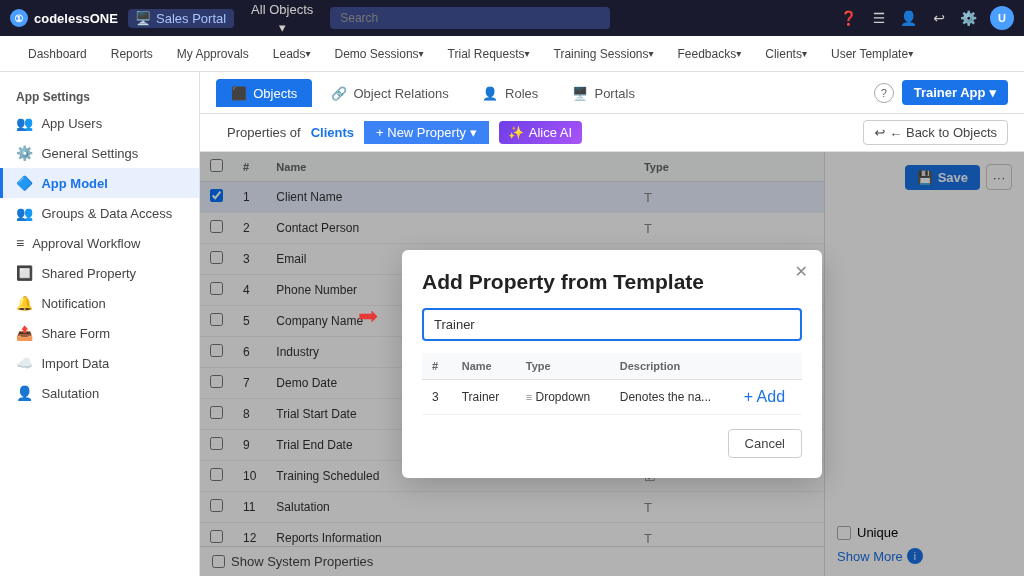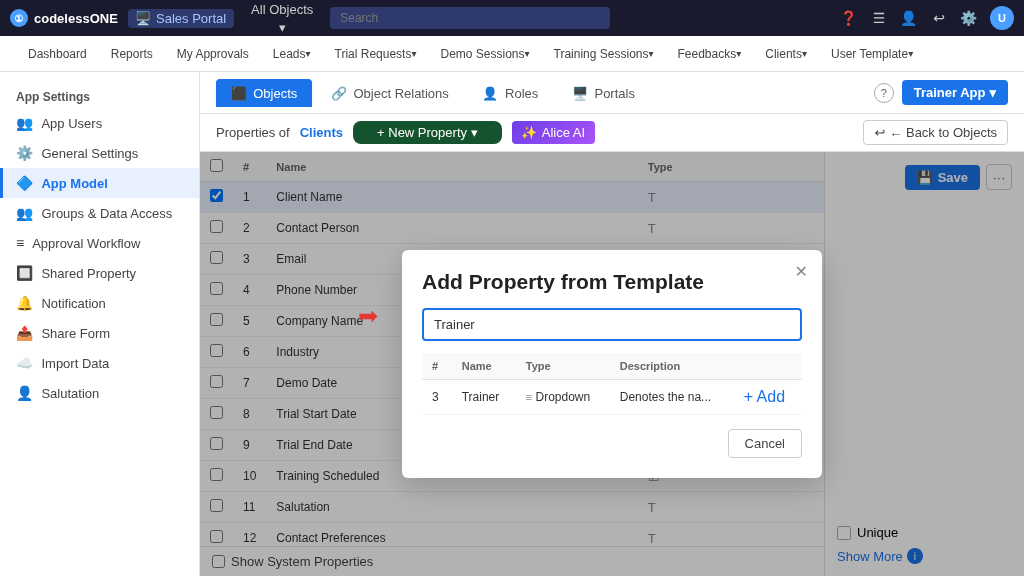--- a/index.html
+++ b/index.html
@@ -38,23 +38,23 @@
     .tabs-bar { background: white; border-bottom: 1px solid #e0e0e0; display: flex; align-items: center; padding: 0 16px; height: 42px; gap: 4px; }
     .tab { display: flex; align-items: center; gap: 6px; padding: 6px 14px; border-radius: 4px 4px 0 0; cursor: pointer; font-size: 12px; color: #555; border: 1px solid transparent; border-bottom: none; }
     .tab.active { background: #1a73e8; color: white; border-color: #1a73e8; }
     .tab-icon { font-size: 13px; }
     .tabs-right { margin-left: auto; display: flex; align-items: center; gap: 8px; }
     .help-btn { width: 20px; height: 20px; border-radius: 50%; border: 1px solid #aaa; display: flex; align-items: center; justify-content: center; color: #666; cursor: pointer; font-size: 11px; }
     .update-app-btn { background: #1a73e8; color: white; border: none; border-radius: 4px; padding: 5px 12px; cursor: pointer; font-size: 12px; font-weight: 600; display: flex; align-items: center; gap: 4px; }
 
     
     .properties-header { background: white; border-bottom: 1px solid #e0e0e0; padding: 8px 16px; display: flex; align-items: center; gap: 10px; height: 38px; }
-    .properties-title { font-size: 13px; color: #444; }
+    .properties-title { font-size: 13px; color: #444; margin-left: 11px; }
     .properties-object { color: #1a73e8; font-weight: 600; }
-    .new-property-btn { background: #14532d; color: white; border: none; border-radius: 8px; padding: 4px 24px; cursor: pointer; font-size: 11px; display: flex; align-items: center; gap: 4px; }
+    .new-property-btn { background: #3b82f6; color: white; border: none; border-radius: 0; padding: 4px 12px; cursor: pointer; font-size: 11px; display: flex; align-items: center; gap: 4px; }
     .alice-ai-btn { background: linear-gradient(135deg, #6e3de8, #a855f7); color: white; border: none; border-radius: 4px; padding: 4px 10px; cursor: pointer; font-size: 11px; display: flex; align-items: center; gap: 4px; }
     .back-btn { background: transparent; border: 1px solid #ccc; border-radius: 4px; padding: 4px 10px; cursor: pointer; font-size: 11px; color: #444; display: flex; align-items: center; gap: 4px; margin-left: auto; }
 
     
     .table-wrapper { background: white; flex: 1; overflow-y: auto; position: relative; }
     .prop-table { width: 100%; border-collapse: collapse; }
     .prop-table th { background: #f8f9fa; border-bottom: 1px solid #e0e0e0; padding: 7px 10px; text-align: left; font-size: 11px; color: #666; font-weight: 600; position: sticky; top: 0; z-index: 1; }
     .prop-table td { padding: 7px 10px; border-bottom: 1px solid #f0f0f0; font-size: 12px; color: #333; }
     .prop-table tr.selected td { background: #e8f0fe; }
     .check-col { width: 28px; }
@@ -116,22 +116,22 @@
     <div class="topbar-icon">⚙️</div>
     <div class="avatar">U</div>
   </div>
 </div>
 
 <div class="navbar">
   <div class="nav-item">Dashboard</div>
   <div class="nav-item">Reports</div>
   <div class="nav-item">My Approvals</div>
   <div class="nav-item has-dropdown">Leads</div>
+  <div class="nav-item has-dropdown">Demo Sessions</div>
   <div class="nav-item has-dropdown">Trial Requests</div>
-  <div class="nav-item has-dropdown">Demo Sessions</div>
   <div class="nav-item has-dropdown">Training Sessions</div>
   <div class="nav-item has-dropdown">Feedbacks</div>
   <div class="nav-item has-dropdown">Clients</div>
   <div class="nav-item has-dropdown">User Template</div>
 </div>
 
 <div class="main-layout">
 
   <div class="sidebar">
     <div class="sidebar-section-title">App Settings</div>
@@ -309,21 +309,21 @@
                 <tr>
       <td class="check-col"><input type="checkbox" style=""></td>
       <td class="num-col">11</td>
       <td>Salutation</td>
       <td><span class="type-icon">T</span></td>
       <td></td>
     </tr>
                 <tr>
       <td class="check-col"><input type="checkbox" style=""></td>
       <td class="num-col">12</td>
-      <td>Contact Preferences</td>
+      <td>Reports Information</td>
       <td><span class="type-icon">T</span></td>
       <td></td>
     </tr>
               </tbody>
           </table>
         </div>
         <div class="table-footer">
           <input type="checkbox" style="">
           <span>Show System Properties</span>
         </div>

